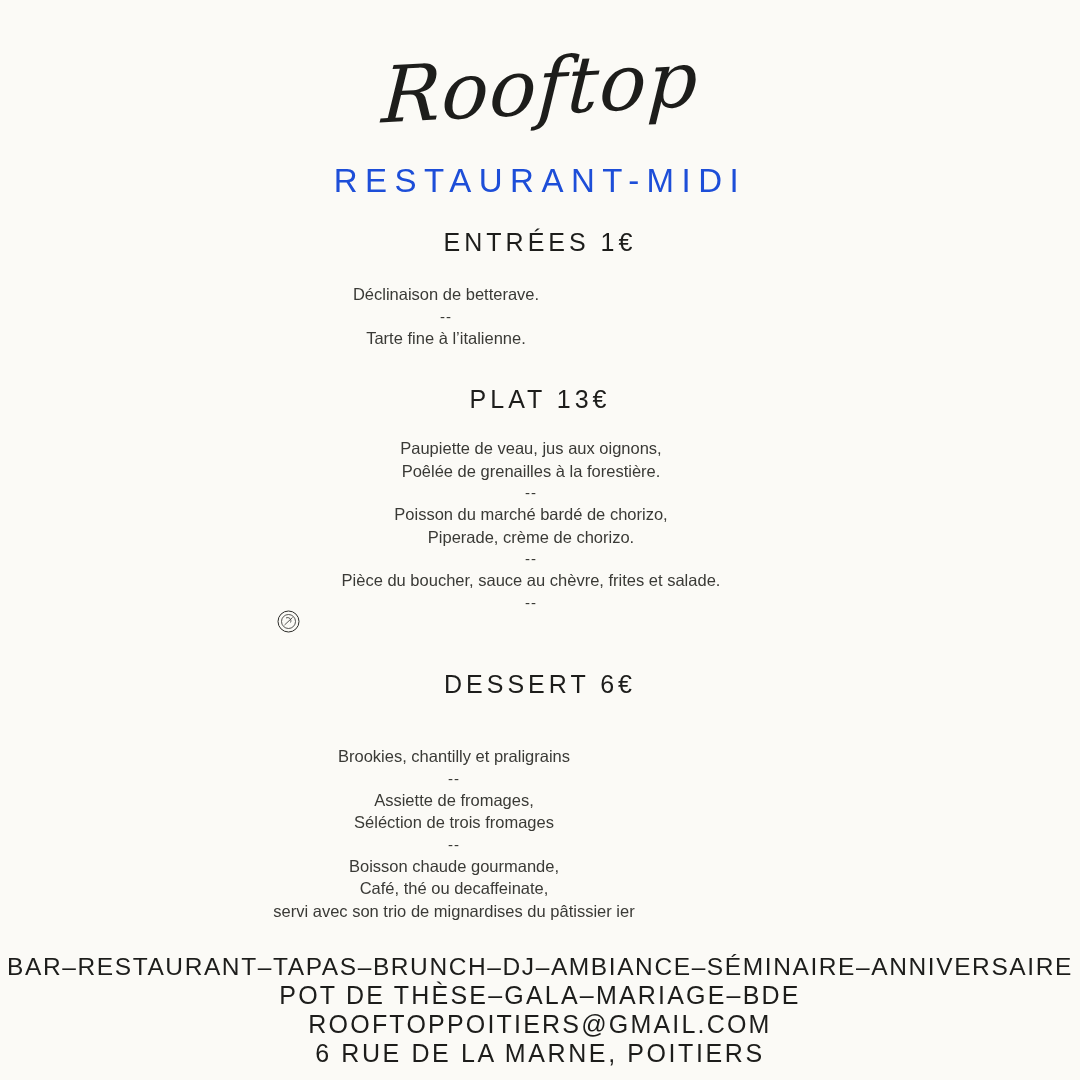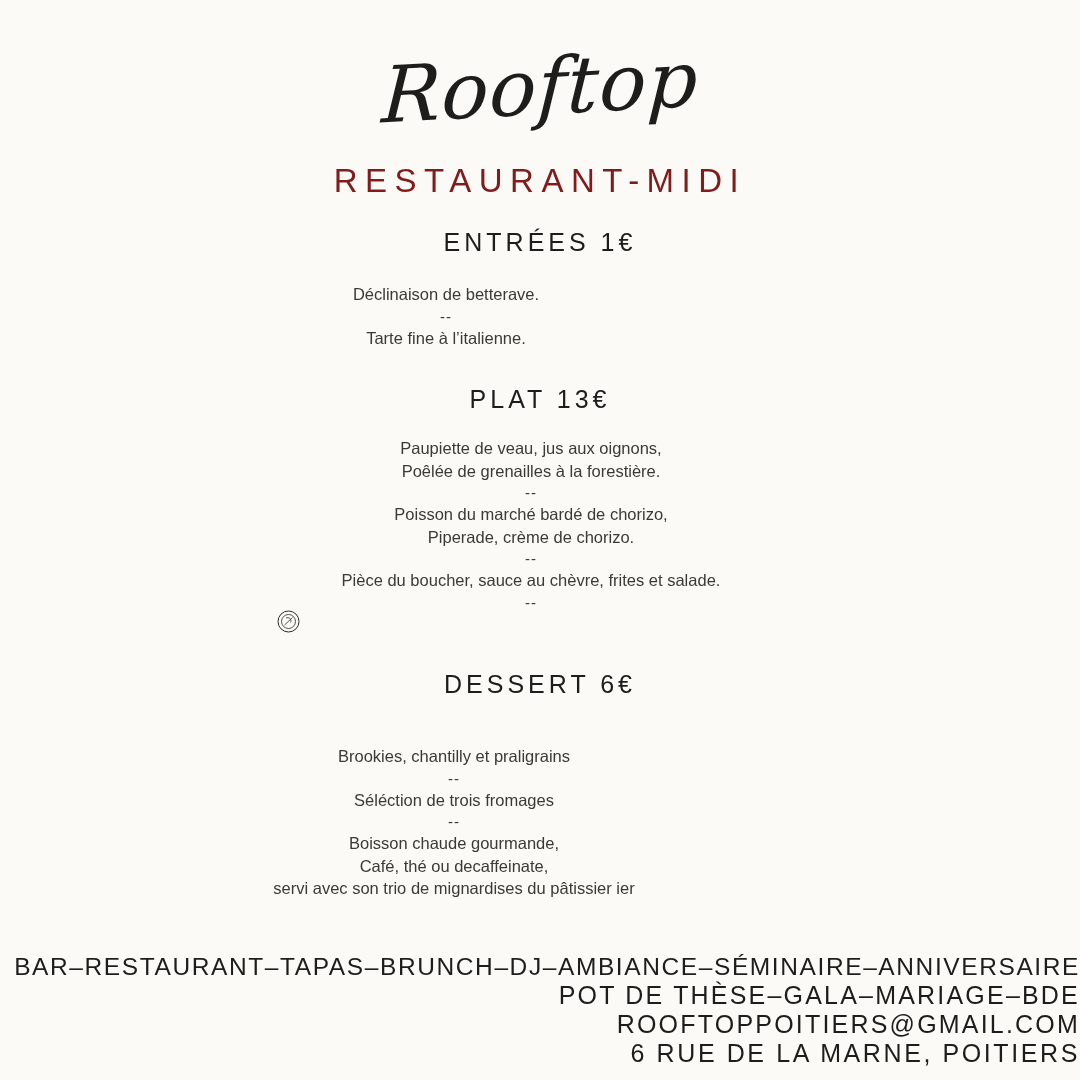--- a/index.html
+++ b/index.html
@@ -44,21 +44,21 @@
 
   
   .main-title {
     position: absolute;
     top: 162px;
     left: 0;
     width: 1080px;
     text-align: center;
     font-size: 33px;
     letter-spacing: 7.5px;
-    color: #7f1d1d;
+    color: #1d4ed8;
     font-weight: 400;
   }
 
   
   .section-head {
     text-align: center;
     font-size: 25px;
     letter-spacing: 4px;
     color: #1d1d1b;
     font-weight: 500;
@@ -104,21 +104,20 @@
     width: 1080px;
     text-align: center;
   }
   .footer-line {
     font-size: 25px;
     letter-spacing: 2.2px;
     line-height: 29px;
     color: #1d1d1b;
     font-weight: 400;
     white-space: nowrap;
-    text-align: right;
   }
   .footer-line.l1 { font-size: 24.5px; letter-spacing: 1.6px; }
   .footer-line.l2 { font-size: 25px; letter-spacing: 2.2px; }
   .footer-line.l3 { font-size: 25px; letter-spacing: 2.2px; }
   .footer-line.l4 { font-size: 25px; letter-spacing: 2.6px; }
 </style>
 </head>
 <body>
 
 <div class="page">
@@ -154,20 +153,21 @@
       <circle cx="11.5" cy="11.5" r="7" fill="none" stroke="#2b2b28" stroke-width="0.8"></circle>
       <path d="M7.5 15 L15.5 7.5" stroke="#2b2b28" stroke-width="0.8" fill="none"></path>
       <path d="M9 8 C12 6.5, 15 9.5, 13.5 12.5" stroke="#2b2b28" stroke-width="0.8" fill="none"></path>
     </svg>
   </div>
 
   <div id="sec-dessert" class="section-head">DESSERT 6€</div>
   <div id="dessert-items">
     <div class="section-body">Brookies, chantilly et praligrains</div>
     <div class="sep">--</div>
+    <div class="section-body">Assiette de fromages,</div>
     <div class="section-body">Séléction de trois fromages</div>
     <div class="sep">--</div>
     <div class="section-body">Boisson chaude gourmande,</div>
     <div class="section-body">Café, thé ou decaffeinate,</div>
     <div class="section-body">servi avec son trio de mignardises du pâtissier ier</div>
   </div>
 
   <div class="footer">
     <div class="footer-line l1">BAR–RESTAURANT–TAPAS–BRUNCH–DJ–AMBIANCE–SÉMINAIRE–ANNIVERSAIRE</div>
     <div class="footer-line l2">POT DE THÈSE–GALA–MARIAGE–BDE</div>

